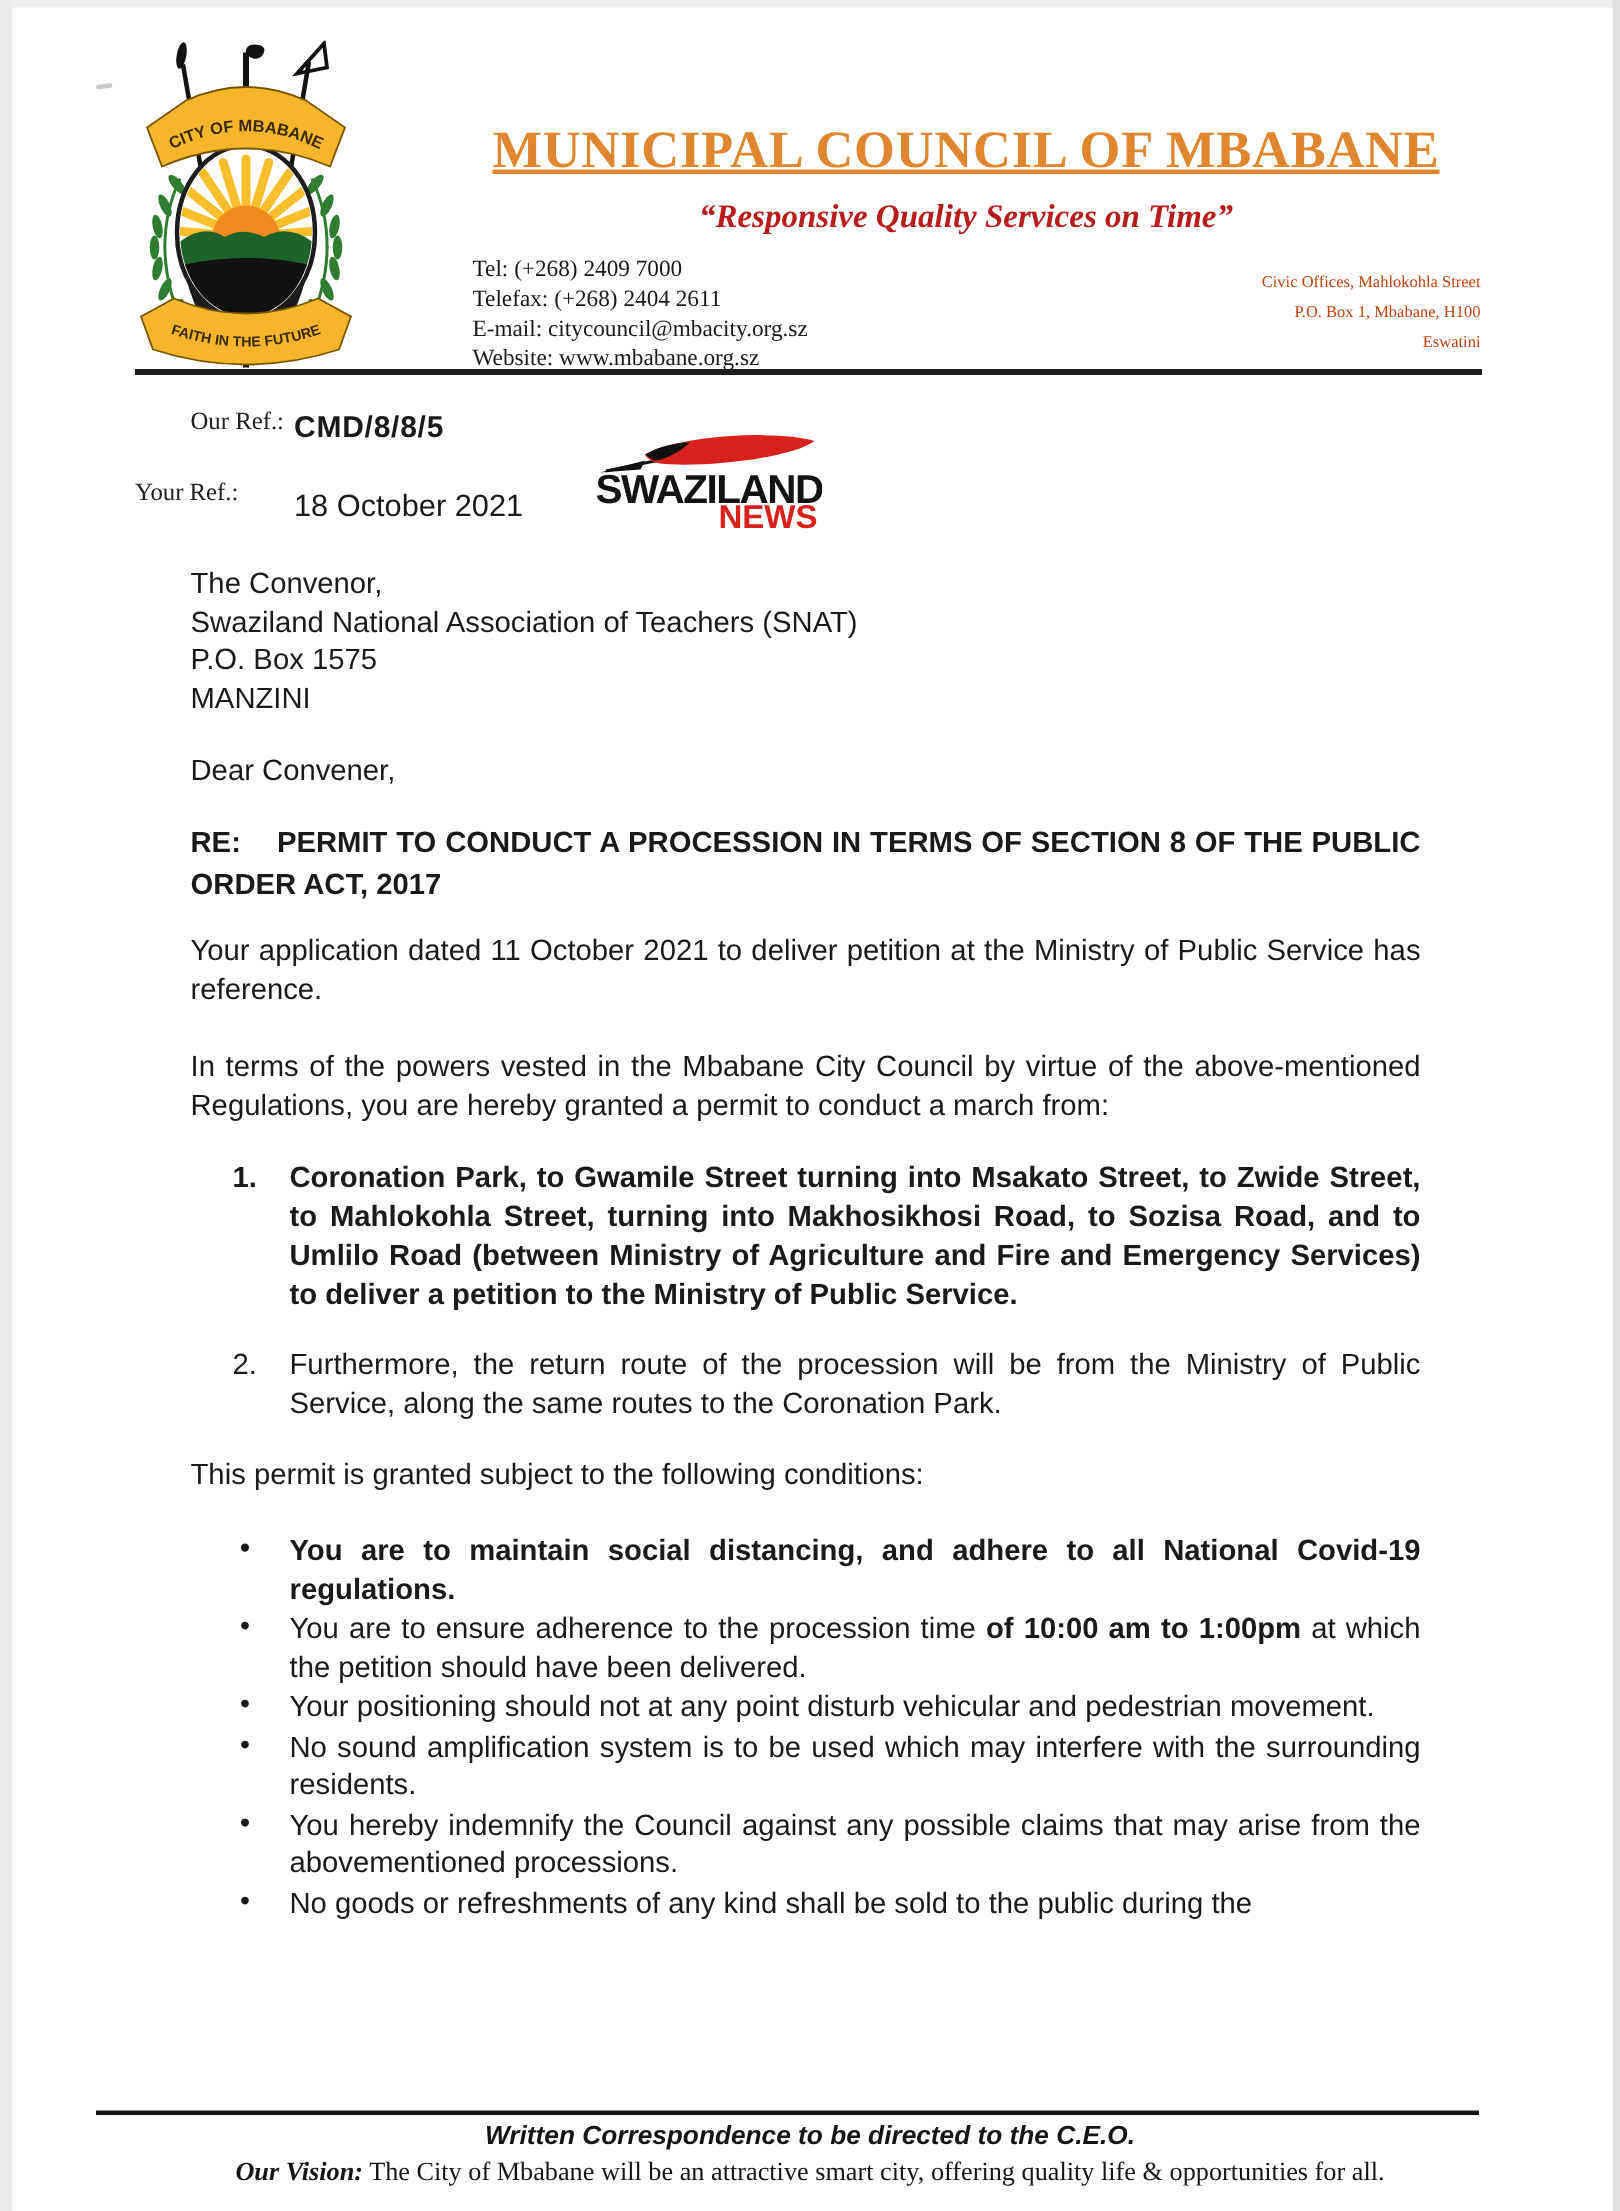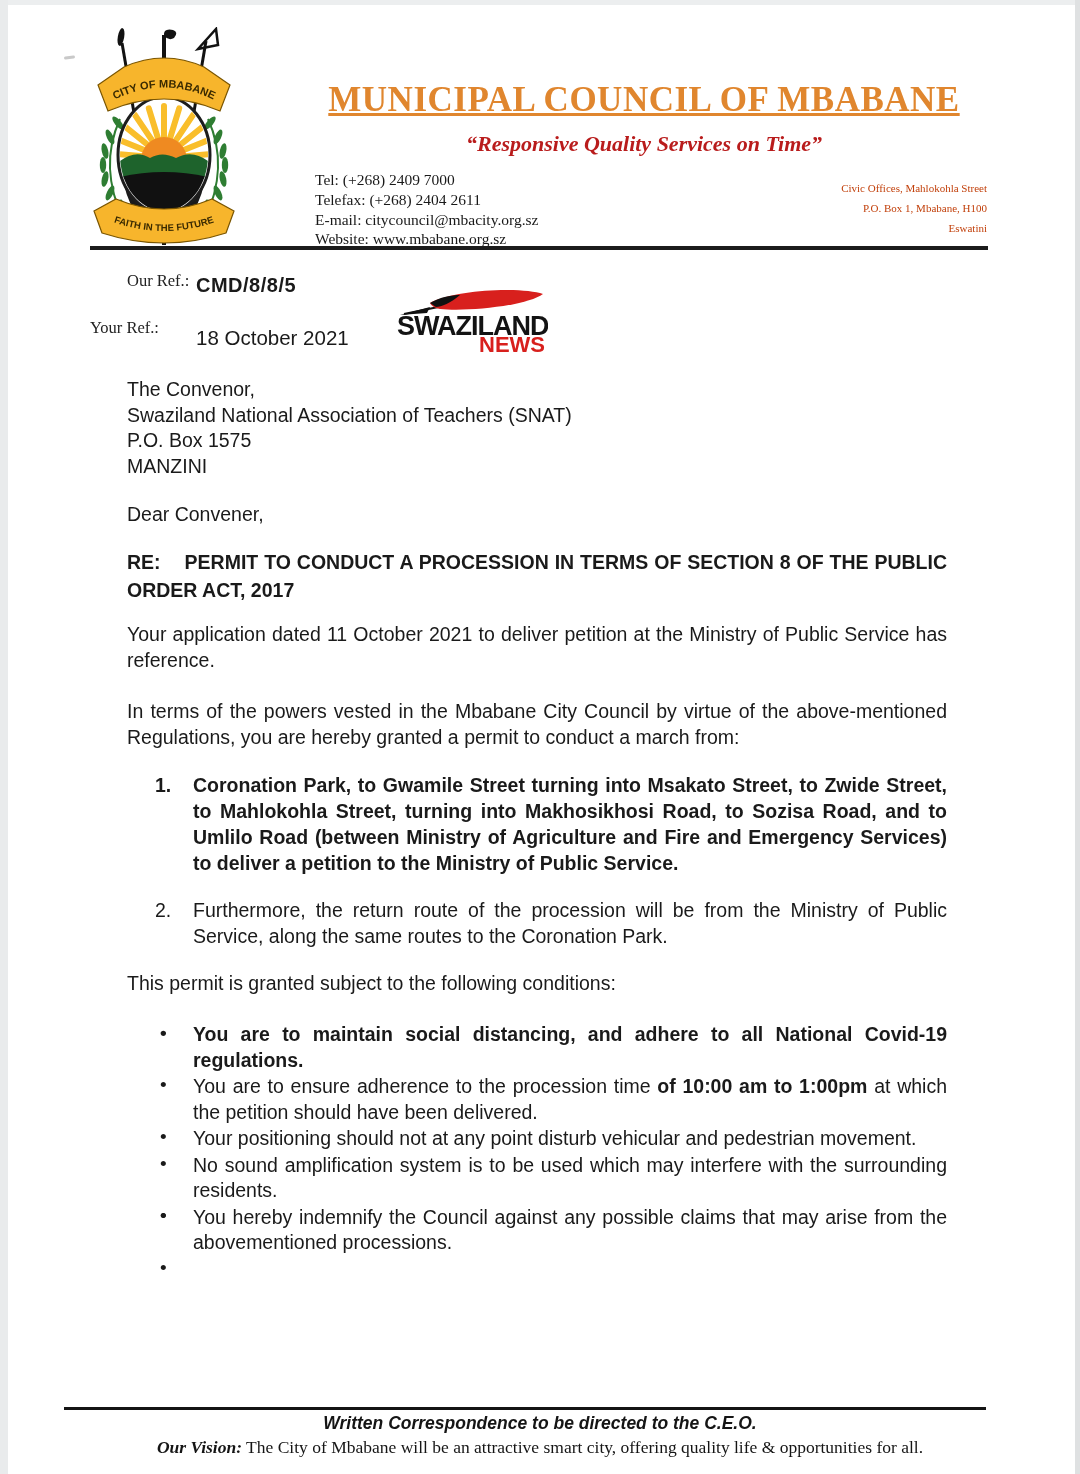--- a/index.html
+++ b/index.html
@@ -218,20 +218,21 @@
     </div>
     <div class="bullet-item jst">
       <span class="dot">•</span>
     </div>
     <div class="bullet-item jst">
       <span class="dot">•</span>
       <span>You hereby indemnify the Council against any possible claims that may arise from the abovementioned processions.</span>
     </div>
     <div class="bullet-item jst">
       <span class="dot">•</span>
+      <span>No goods or refreshments of any kind shall be sold to the public during the</span>
     </div>
   </div>
 
   <div class="abs rule-bottom"></div>
   <div class="abs footer-corr">Written Correspondence to be directed to the C.E.O.</div>
   <div class="abs footer-vision serif">
     <span class="vision-label">Our Vision:</span>
     <span>The City of Mbabane will be an attractive smart city, offering quality life &amp; opportunities for all.</span>
   </div>
 

